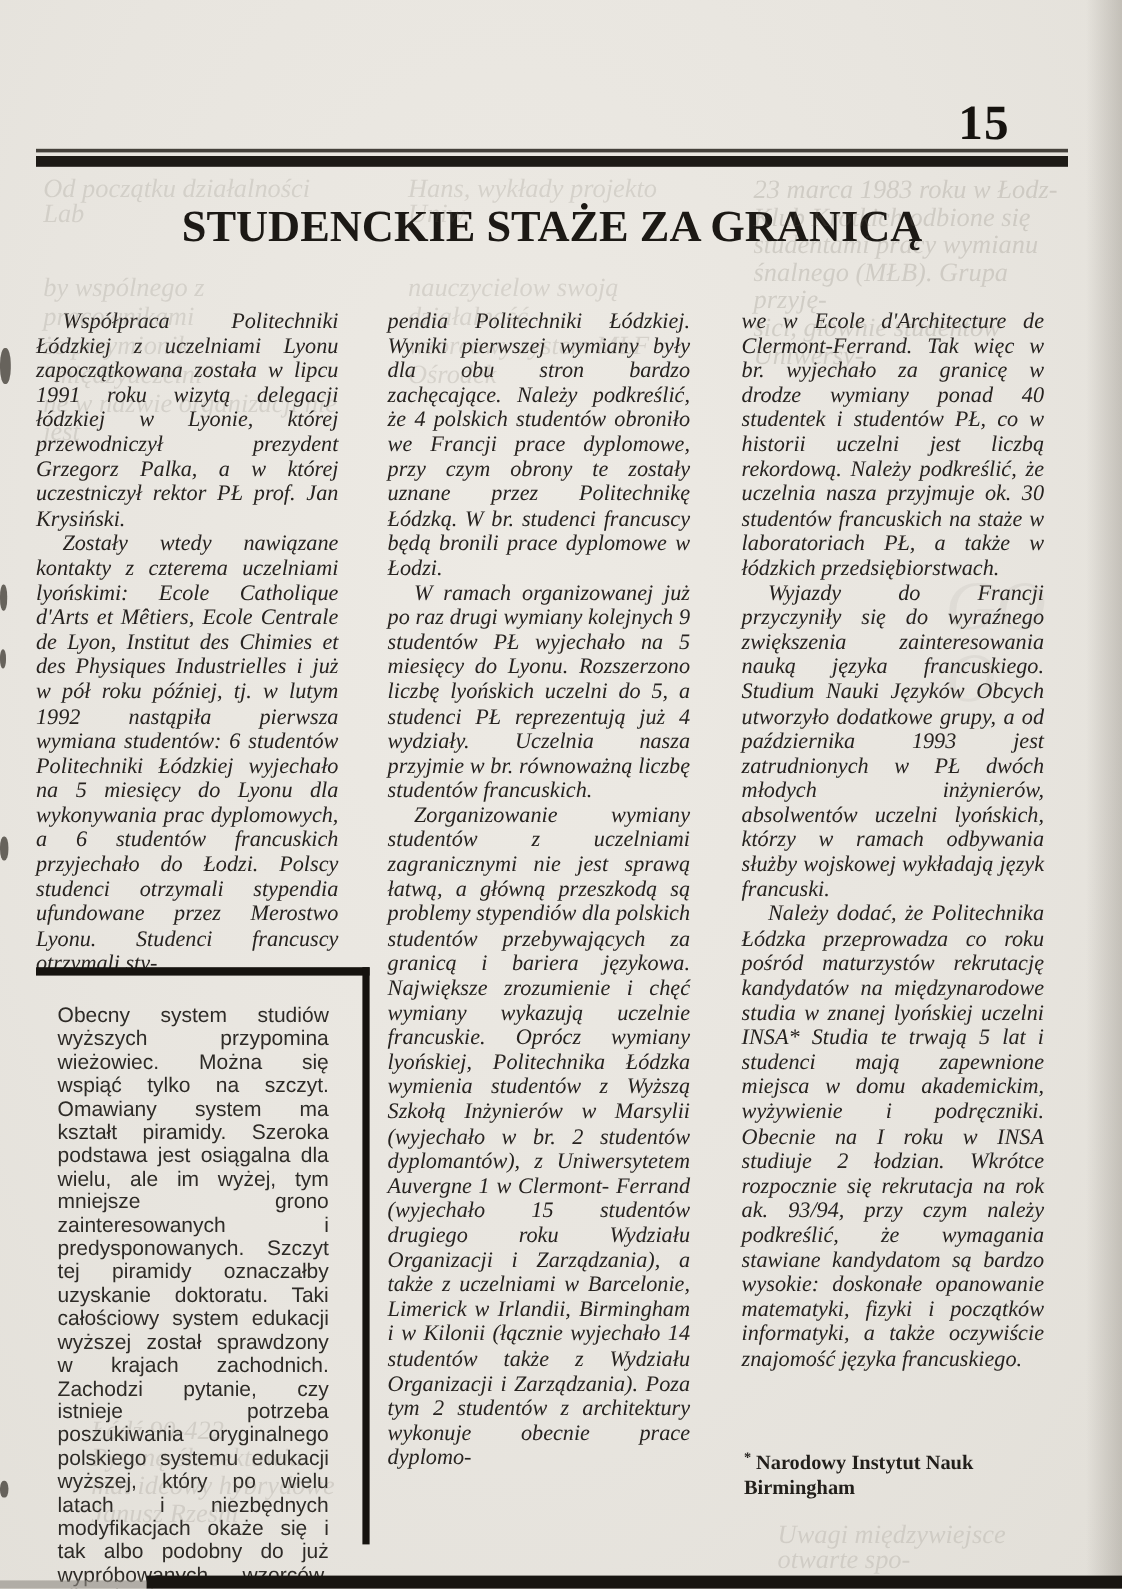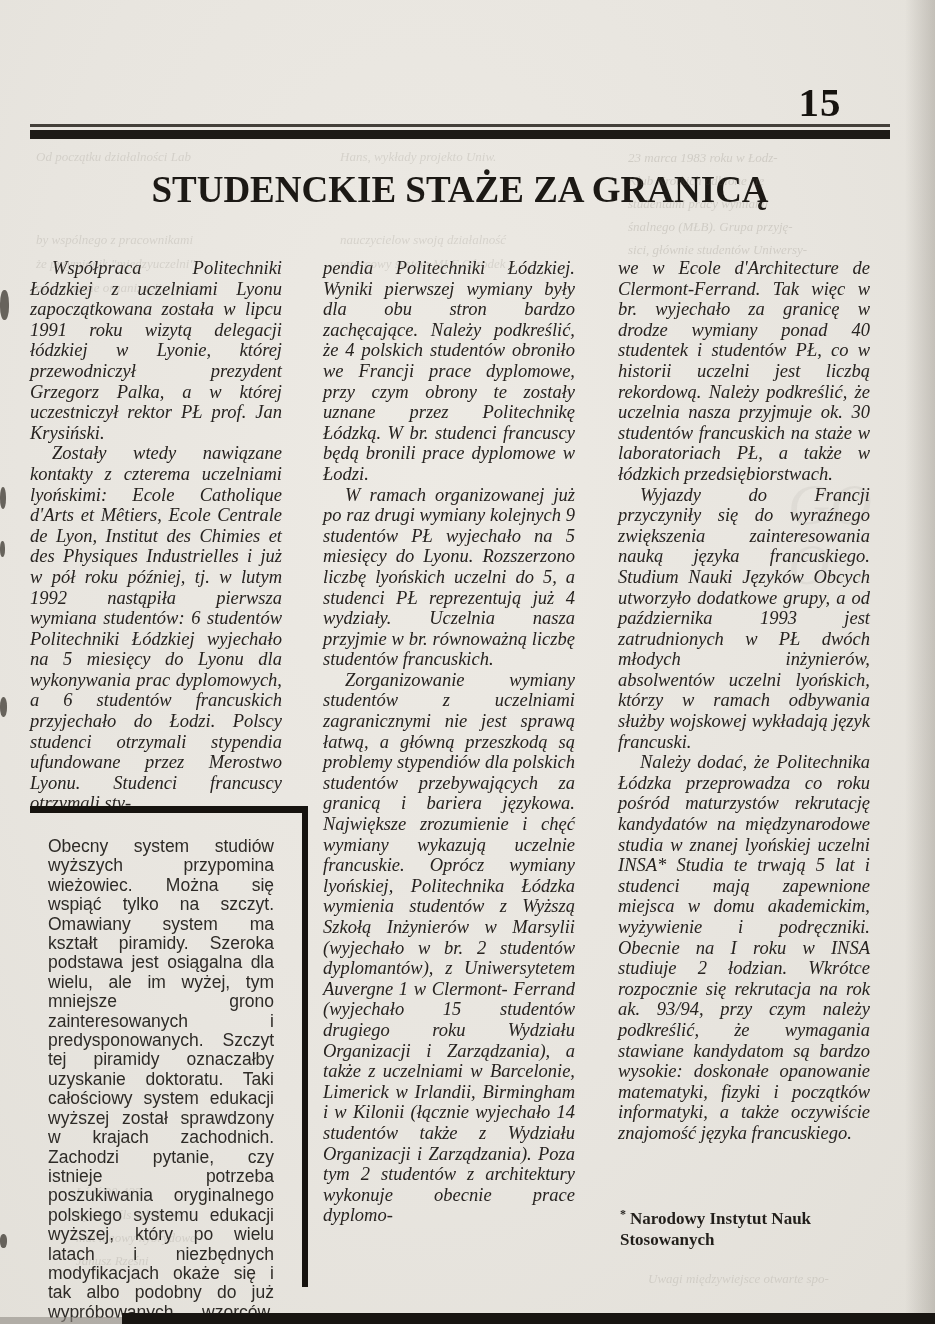--- a/index.html
+++ b/index.html
@@ -36,21 +36,21 @@
   .sigs{margin-top:20px;text-align:right;padding-right:8px;
         font-family:"Liberation Sans", sans-serif;font-size:18.5px;line-height:26px;color:#26231f;}
 
   
   .footnote{position:absolute;left:620px;top:1204px;width:242px;
             font-weight:bold;font-size:17px;line-height:21px;color:#221f1b;}
   .fn-marker{font-size:12px;vertical-align:6px;margin-right:4px;}
 
   
   .ghost{position:absolute;color:#6d675c;opacity:0.17;filter:blur(0.6px);
-         white-space:pre-line;font-size:13px;line-height:21px;font-style:italic;}
+         white-space:pre-line;font-size:22px;line-height:21px;font-style:italic;}
   .g0{left:36px;top:146px;width:260px;}
   .g1{left:36px;top:228px;width:262px;line-height:24px;font-family:Liberation Serif, serif;}
   .g2{left:340px;top:146px;width:250px;}
   .g3{left:340px;top:228px;width:255px;line-height:24px;}
   .g4{left:628px;top:146px;width:262px;line-height:23px;opacity:0.20;}
   .g5{left:76px;top:1180px;width:240px;line-height:23px;}
   .g6{left:648px;top:1268px;width:260px;}
   .g7{left:788px;top:455px;width:140px;font-size:58px;line-height:60px;opacity:0.07;font-weight:normal;margin-top:20px;}
 
   
@@ -91,21 +91,21 @@
     </div>
 
   <div class="inset">
     <p class="inset-text">Obecny system studiów wyższych przypomina wieżowiec. Można się wspiąć tylko na szczyt. Omawiany system ma kształt piramidy. Szeroka podstawa jest osiągalna dla wielu, ale im wyżej, tym mniejsze grono zainteresowanych i predysponowanych. Szczyt tej piramidy oznaczałby uzyskanie doktoratu. Taki całościowy system edukacji wyższej został sprawdzony w krajach zachodnich. Zachodzi pytanie, czy istnieje potrzeba poszukiwania oryginalnego polskiego systemu edukacji wyższej, który po wielu latach i niezbędnych modyfikacjach okaże się i tak albo podobny do już wypróbowanych wzorców, albo nieudany?</p>
     <div class="sigs" id="sigs">
         <div>J. Nowacki</div>
       </div>
   </div>
 
   <div class="footnote">
-    <span class="fn-marker">*</span><span>Narodowy Instytut Nauk Stosowanych</span>
+    <span class="fn-marker">*</span><span>Narodowy Instytut Nauk Birmingham</span>
   </div>
 
   <div id="ghosts">
       <div class="ghost g0">Od początku działalności Lab</div>
       <div class="ghost g1">by wspólnego z pracownikami
 że przymionik "międzyuczelni"
 ne w nazwie organizacji nie jest</div>
       <div class="ghost g2">Hans, wykłady projekto Uniw.</div>
       <div class="ghost g3">nauczycielow swoją działalność
 wzorcowy system MŁF Ośrodek</div>

